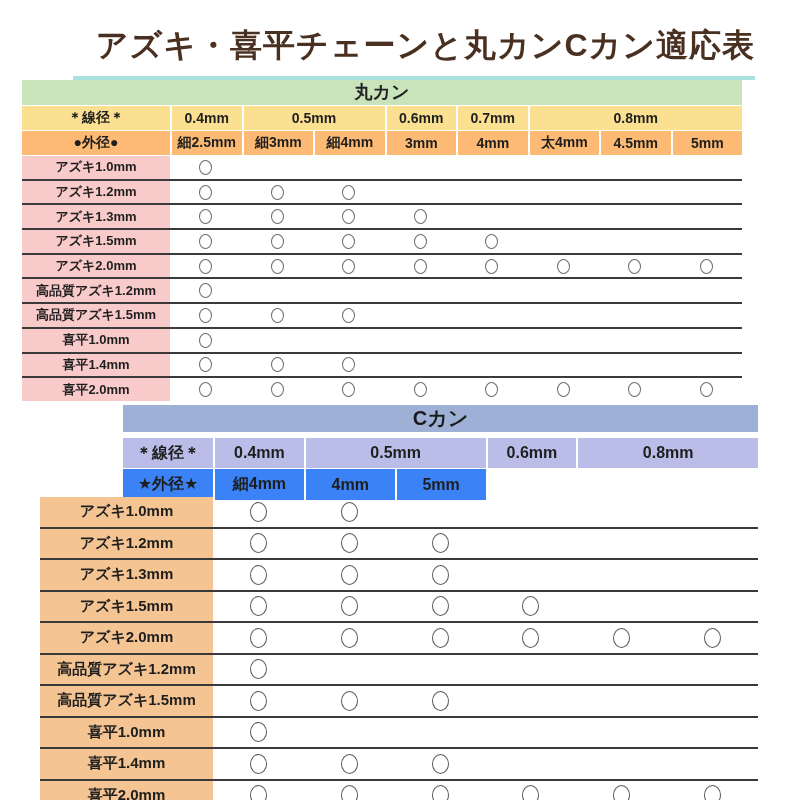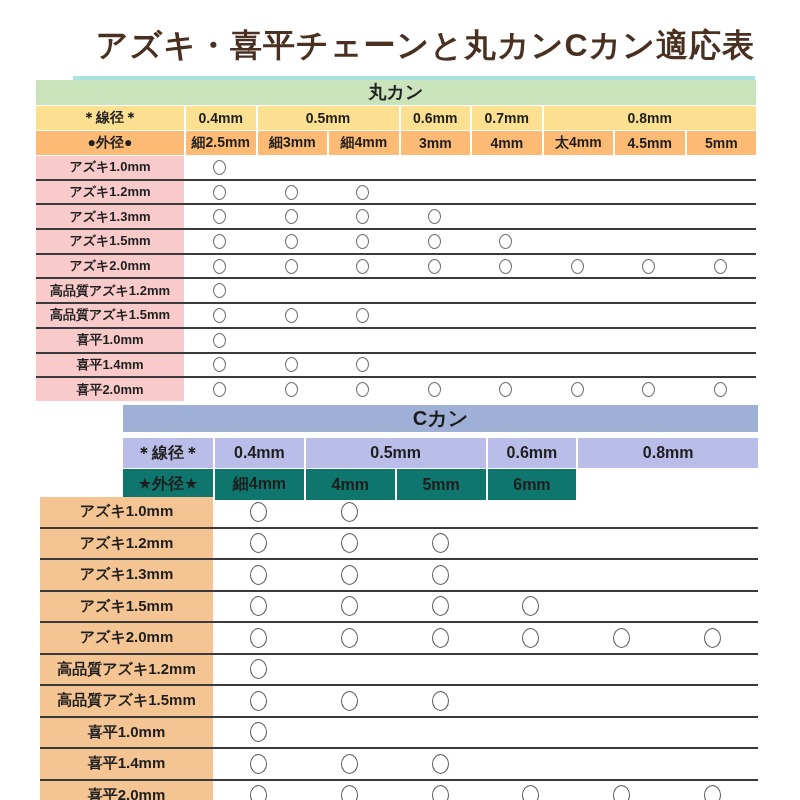--- a/index.html
+++ b/index.html
@@ -11,21 +11,21 @@
   }
   
   .title-wrap{
     position:absolute;left:73px;top:12px;width:682px;
     text-align:right;font-size:32px;letter-spacing:1px;
     color:#493021;padding-bottom:8px;
     border-bottom:4px solid #a9e2df;
     margin-top:12px;
   }
   
-  .t1{position:absolute;left:36px;top:80px;width:720px;}
+  .t1{position:absolute;left:22px;top:80px;width:720px;}
   .t1-title{height:25px;line-height:25px;text-align:center;font-size:18px;
     background:#c9e3bb;margin-bottom:1px;color:#222;}
   .t1 .hrow{display:grid;grid-template-columns:148px repeat(8,1fr);
     column-gap:2px;margin-bottom:1px;}
   .hcell{display:flex;align-items:center;justify-content:center;}
   .t1 .hrow .hcell{height:24px;font-size:14px;}
   .t1 .wlab,.t1 .wcell{background:#fbe092;}
   .t1 .olab,.t1 .ocell{background:#fdba74;}
   .t1-body{margin-top:1px;}
   .brow1{display:grid;grid-template-columns:148px repeat(8,1fr);
@@ -37,21 +37,21 @@
   
   .t2h{position:absolute;left:123px;top:405px;width:635px;}
   .t2-title{height:27px;line-height:27px;text-align:center;font-size:20px;
     background:#9fb0d6;margin-bottom:6px;color:#1a1a1a;}
   .t2h .hrow{display:grid;grid-template-columns:90px repeat(6,1fr);
     column-gap:2px;margin-bottom:1px;}
   .t2h .hrow .hcell{font-size:16px;}
   .t2h .wrow .hcell{height:30px;}
   .t2h .orow .hcell{height:31px;}
   .t2h .wlab,.t2h .wcell{background:#b9bde8;}
-  .t2h .olab,.t2h .ocell{background:#0f766e;}
+  .t2h .olab,.t2h .ocell{background:#3b82f6;}
   
   .t2b{position:absolute;left:40px;top:497px;width:718px;}
   .brow2{display:grid;grid-template-columns:173px repeat(6,1fr);
     height:29.5px;border-bottom:2px solid #3a3a3a;}
   .brow2 .rlabel{background:#f5c493;font-size:15px;}
   .circle2{width:15px;height:18px;border:1.8px solid #5a5a5a;border-radius:50%;background:transparent;}
 </style>
 </head>
 <body>
 
@@ -275,21 +275,20 @@
       <div class="hcell wcell">0.4mm</div>
       <div class="hcell wcell" style="grid-column: span 2;">0.5mm</div>
       <div class="hcell wcell">0.6mm</div>
       <div class="hcell wcell" style="grid-column: span 2;">0.8mm</div>
     </div>
   <div class="hrow orow" id="t2-outer">
       <div class="hcell olab">★外径★</div>
       <div class="hcell ocell">細4mm</div>
       <div class="hcell ocell">4mm</div>
       <div class="hcell ocell">5mm</div>
-      <div class="hcell ocell">6mm</div>
     </div>
 </section>
 
 <section class="t2b" id="t2-body">
     <div class="brow2">
       <div class="rlabel">アズキ1.0mm</div>
       <div class="mcell">
         <div class="circle2"></div>
       </div>
       <div class="mcell">

